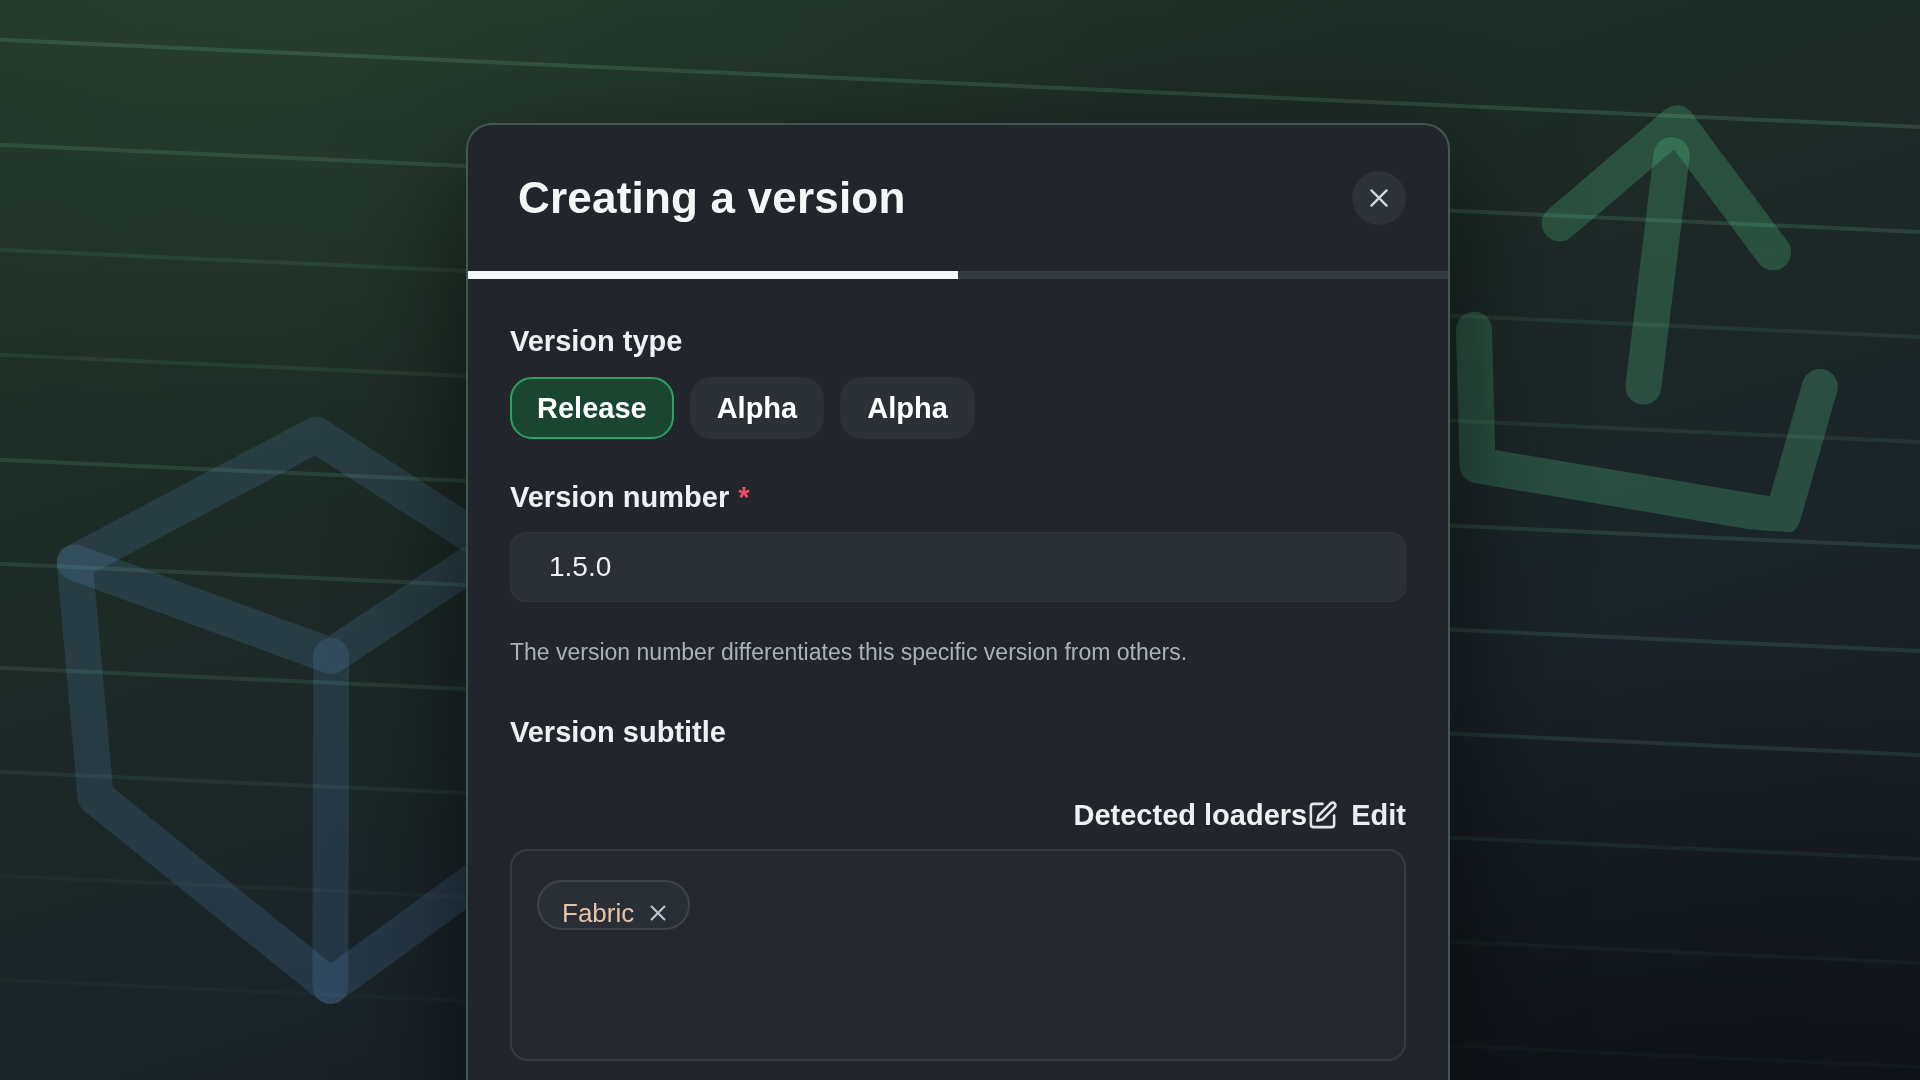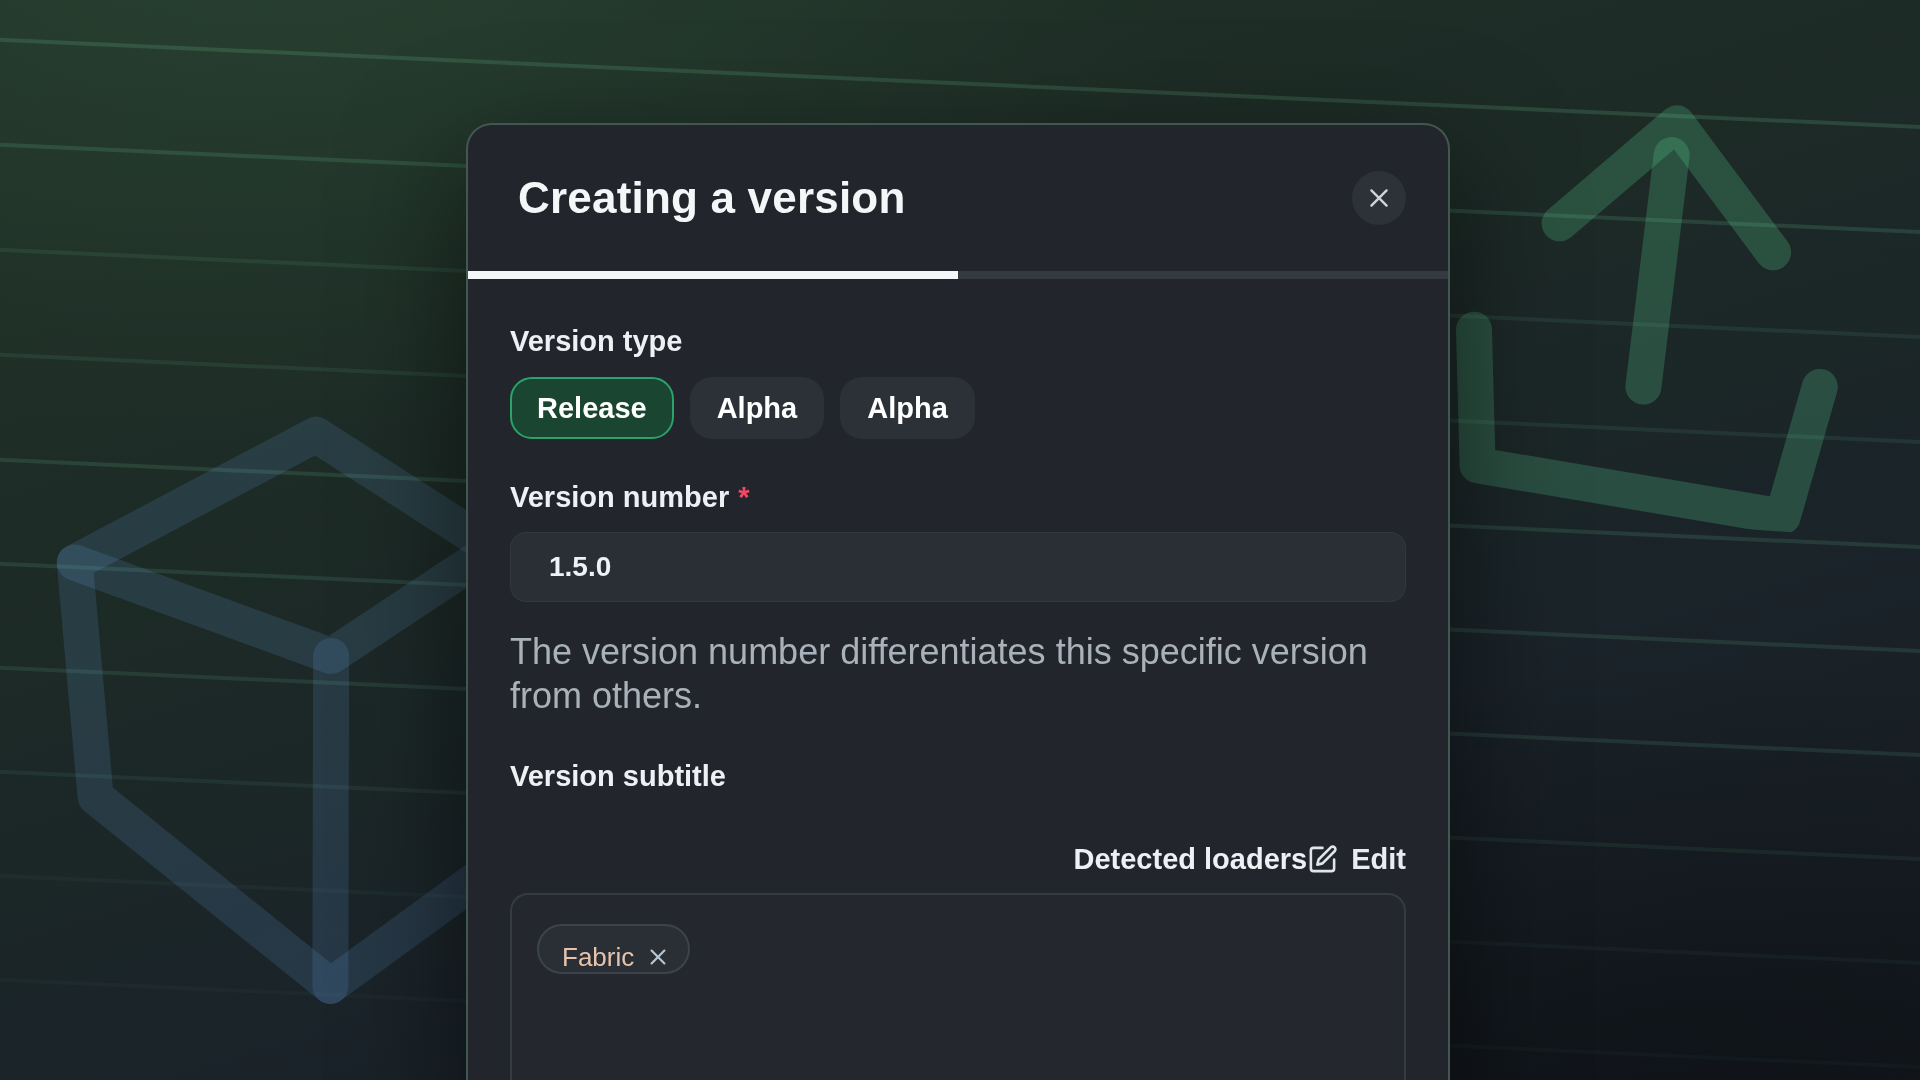--- a/index.html
+++ b/index.html
@@ -61,26 +61,26 @@
     font-family:"Liberation Sans", sans-serif;
     font-size:29px; font-weight:700; color:#ffffff;
     background:#2c3137; cursor:pointer;
   }
   .pill.selected { background:#1a4631; border:2.5px solid #2aa36a; padding:0 25px; }
 
   .text-input {
     display:block; width:100%; height:70px; margin-top:18px;
     border-radius:16px; border:1px solid rgba(255,255,255,0.04);
     background:#2a2f36; color:#eef1f5;
-    font-family:"Liberation Sans", sans-serif; font-size:28px; font-weight:700;
+    font-family:"Liberation Sans", sans-serif; font-size:28px; font-weight:400;
     padding:0 38px; outline:none;
   }
   .help-text {
     margin-top:28px; max-width:862px;
-    font-size:36px; line-height:44px; font-weight:400; color:#a9b2bb;
+    font-size:23px; line-height:44px; font-weight:400; color:#a9b2bb;
   }
   .label-gap { margin-top:41px; }
   .subtitle-input { margin-top:17px; }
 
   .loaders-row {
     margin-top:49px; display:flex; align-items:center; justify-content:flex-end;
   }
   .edit-btn {
     display:inline-flex; align-items:center; gap:13px;
     background:none; border:none; cursor:pointer;

